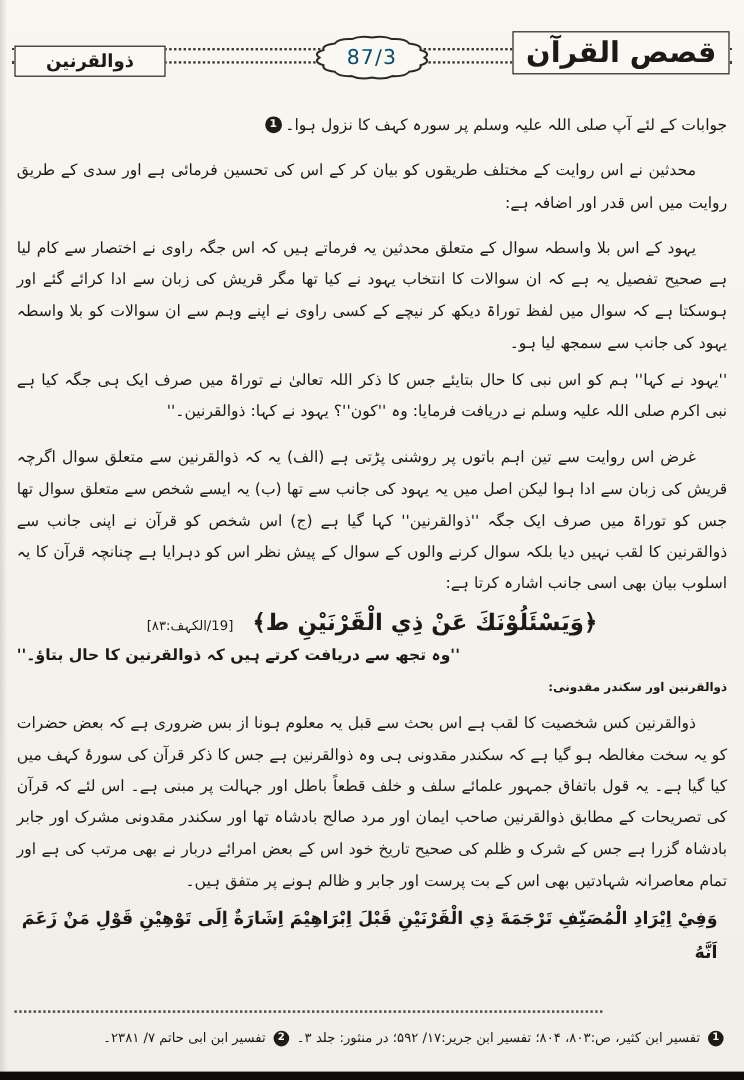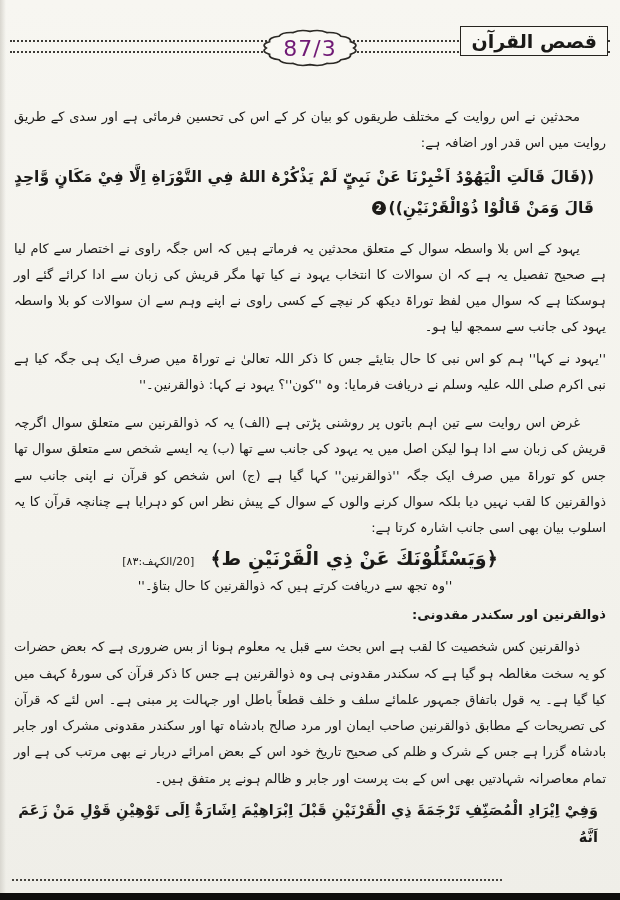--- a/index.html
+++ b/index.html
@@ -11,46 +11,46 @@
   .page{padding:26px 10px 0;}
   
   .header{position:relative;height:52px;margin-bottom:14px;}
   .rule{position:absolute;left:0;right:0;height:0;border-top:2px dotted #3c3a36;}
   .rule-top{top:14px;}
   .rule-bottom{top:25px;}
   .hbox{
     position:absolute;background:#f9f8f3;border:1.6px solid #26241f;
     padding:3px 10px;text-align:center;font-weight:bold;white-space:nowrap;
   }
-  .hbox-right{right:2px;top:0;min-width:96px;font-size:19px;}
+  .hbox-right{right:2px;top:0;min-width:96px;font-size:24px;}
   .hbox-left{left:2px;top:12px;min-width:104px;font-size:15px;}
   .badge{position:absolute;right:50%;transform:translateX(50%);top:0;width:100px;height:44px;}
   .badge svg{position:absolute;inset:0;}
   .badge .num{
     position:absolute;inset:0;display:flex;align-items:center;justify-content:center;
-    font-size:22px;letter-spacing:1px;color:#701a75;direction:ltr;
+    font-size:17px;letter-spacing:1px;color:#0c4a6e;direction:ltr;
   }
   
   .page-body{max-height:768px;overflow:hidden;padding:0 4px;}
   .b{font-size:13px;line-height:2.02;text-align:justify;margin:0 0 5px;}
   .indent{text-indent:26px;margin-top:12px;}
   .arabic{
     font-size:15.5px;font-weight:bold;line-height:2.0;text-align:justify;
     padding-right:12px;margin:4px 0 6px;
   }
   .fnmark{
     display:inline-block;width:14px;height:14px;border-radius:50%;
     background:#1d1b18;color:#f6f5f0;font-size:9px;font-weight:bold;
     line-height:14px;text-align:center;vertical-align:middle;margin:0 3px;
   }
   .verse-line{display:flex;direction:rtl;justify-content:center;align-items:baseline;gap:16px;margin:6px 0 4px;}
   .verse{font-size:19px;font-weight:bold;unicode-bidi:isolate;}
   .verse-ref{font-size:11px;unicode-bidi:isolate;}
-  .verse-trans{font-size:13px;line-height:2.0;margin:0 0 8px;padding-right:30px;text-align:center;}
-  .heading{font-size:13px;font-weight:bold;margin:4px 0 4px;text-align:right;}
+  .verse-trans{font-size:13px;line-height:2.0;margin:0 0 8px;padding-right:30px;text-align:left;font-weight:bold;}
+  .heading{font-size:10px;font-weight:bold;margin:4px 0 4px;text-align:right;}
   .arabic2{font-size:14.5px;font-weight:bold;line-height:1.9;text-align:right;padding-right:8px;margin:2px 0 0;}
   
   .footer{position:absolute;left:8px;right:8px;bottom:14px;}
   .footnote-sep{border-top:2px dotted #47453f;width:490px;margin:0 auto 5px 4px;margin-right:auto;margin-left:4px;}
   .footnote-sep{margin-right:auto;}
   .footnote{font-size:11px;line-height:1.8;text-align:right;direction:rtl;padding:0 6px;}
   .footnote .fnmark{width:13px;height:13px;line-height:13px;font-size:8.5px;}
   .bottom-bar{position:absolute;left:0;bottom:0;width:620px;height:7px;background:#0e0d0c;}
   .edge-shadow{position:absolute;top:0;bottom:0;left:0;width:6px;background:linear-gradient(90deg,#d8d6cf,transparent);}
 </style>
@@ -69,51 +69,60 @@
       <span>قصص القرآن</span>
     </div>
 
     <div class="badge">
       <svg viewBox="0 0 96 40" width="100" height="44">
         <path d="M 90,20 Q 95.4,23.6 86.8,26.1 Q 88.1,30.2 77.7,31.3 Q 74.9,35.3 64.1,34.8 Q 57.4,38.0 48,36 Q 38.6,38.0 31.9,34.8 Q 21.1,35.3 18.3,31.3 Q 7.9,30.2 9.2,26.1 Q 0.6,23.6 6,20 Q 0.6,16.4 9.2,13.9 Q 7.9,9.8 18.3,8.7 Q 21.1,4.7 31.9,5.2 Q 38.6,2.0 48,4 Q 57.4,2.0 64.1,5.2 Q 74.9,4.7 77.7,8.7 Q 88.1,9.8 86.8,13.9 Q 95.4,16.4 90,20 Z" fill="#f9f8f3" stroke="#2b2925" stroke-width="1.6"></path>
       </svg>
       <span class="num">87/3</span>
     </div>
 
+    <div class="hbox hbox-left">
+      <span>ذوالقرنین</span>
+    </div>
   </div>
 
   <div class="page-body">
 
+    <p class="b">
+      <span>جوابات کے لئے آپ صلی اللہ علیہ وسلم پر سورہ کہف کا نزول ہوا۔</span><span class="fnmark">1</span>
+    </p>
 
     <p class="b indent">محدثین نے اس روایت کے مختلف طریقوں کو بیان کر کے اس کی تحسین فرمائی ہے اور سدی کے طریق روایت میں اس قدر اور اضافہ ہے:</p>
 
-    <p class="arabic">
-      <span>((قَالَ قَالَتِ الْيَهُوْدُ اَخْبِرْنَا عَنْ نَبِيٍّ لَمْ يَذْكُرْهُ اللهُ فِي التَّوْرَاةِ اِلَّا فِيْ مَكَانٍ وَّاحِدٍ قَالَ وَمَنْ قَالُوْا ذُوْالْقَرْنَيْنِ))</span><span class="fnmark">2</span>
-    </p>
 
     <p class="b indent">یہود کے اس بلا واسطہ سوال کے متعلق محدثین یہ فرماتے ہیں کہ اس جگہ راوی نے اختصار سے کام لیا ہے صحیح تفصیل یہ ہے کہ ان سوالات کا انتخاب یہود نے کیا تھا مگر قریش کی زبان سے ادا کرائے گئے اور ہوسکتا ہے کہ سوال میں لفظ توراۃ دیکھ کر نیچے کے کسی راوی نے اپنے وہم سے ان سوالات کو بلا واسطہ یہود کی جانب سے سمجھ لیا ہو۔</p>
 
     <p class="b">''یہود نے کہا'' ہم کو اس نبی کا حال بتایئے جس کا ذکر اللہ تعالیٰ نے توراۃ میں صرف ایک ہی جگہ کیا ہے نبی اکرم صلی اللہ علیہ وسلم نے دریافت فرمایا: وہ ''کون''؟ یہود نے کہا: ذوالقرنین۔''</p>
 
     <p class="b indent">غرض اس روایت سے تین اہم باتوں پر روشنی پڑتی ہے (الف) یہ کہ ذوالقرنین سے متعلق سوال اگرچہ قریش کی زبان سے ادا ہوا لیکن اصل میں یہ یہود کی جانب سے تھا (ب) یہ ایسے شخص سے متعلق سوال تھا جس کو توراۃ میں صرف ایک جگہ ''ذوالقرنین'' کہا گیا ہے (ج) اس شخص کو قرآن نے اپنی جانب سے ذوالقرنین کا لقب نہیں دیا بلکہ سوال کرنے والوں کے سوال کے پیش نظر اس کو دہرایا ہے چنانچہ قرآن کا یہ اسلوب بیان بھی اسی جانب اشارہ کرتا ہے:</p>
 
     <div class="verse-line">
       <span class="verse">﴿وَيَسْئَلُوْنَكَ عَنْ ذِي الْقَرْنَيْنِ ط﴾</span>
-      <span class="verse-ref">[20/الکہف:۸۳]</span>
+      <span class="verse-ref">[19/الکہف:۸۳]</span>
     </div>
 
     <p class="verse-trans">''وہ تجھ سے دریافت کرتے ہیں کہ ذوالقرنین کا حال بتاؤ۔''</p>
 
     <h2 class="heading">ذوالقرنین اور سکندر مقدونی:</h2>
 
     <p class="b indent">ذوالقرنین کس شخصیت کا لقب ہے اس بحث سے قبل یہ معلوم ہونا از بس ضروری ہے کہ بعض حضرات کو یہ سخت مغالطہ ہو گیا ہے کہ سکندر مقدونی ہی وہ ذوالقرنین ہے جس کا ذکر قرآن کی سورۂ کہف میں کیا گیا ہے۔ یہ قول باتفاق جمہور علمائے سلف و خلف قطعاً باطل اور جہالت پر مبنی ہے۔ اس لئے کہ قرآن کی تصریحات کے مطابق ذوالقرنین صاحب ایمان اور مرد صالح بادشاہ تھا اور سکندر مقدونی مشرک اور جابر بادشاہ گزرا ہے جس کے شرک و ظلم کی صحیح تاریخ خود اس کے بعض امرائے دربار نے بھی مرتب کی ہے اور تمام معاصرانہ شہادتیں بھی اس کے بت پرست اور جابر و ظالم ہونے پر متفق ہیں۔</p>
 
 
     <p class="arabic2">وَفِيْ اِيْرَادِ الْمُصَنِّفِ تَرْجَمَةَ ذِي الْقَرْنَيْنِ قَبْلَ اِبْرَاهِيْمَ اِشَارَةٌ اِلَى تَوْهِيْنِ قَوْلِ مَنْ زَعَمَ اَنَّهُ</p>
 
   </div>
 
   <div class="footer">
     <div class="footnote-sep"></div>
+    <p class="footnote">
+      <span class="fnmark">1</span>
+      <span>تفسیر ابن کثیر، ص:۸۰۳، ۸۰۴؛ تفسیر ابن جریر:۱۷/ ۵۹۲؛ در منثور: جلد ۳۔</span>
+      <span class="fnmark">2</span>
+      <span>تفسیر ابن ابی حاتم ۷/ ۲۳۸۱۔</span>
+    </p>
   </div>
 
   <div class="bottom-bar"></div>
 </div>
 
 </body></html>

